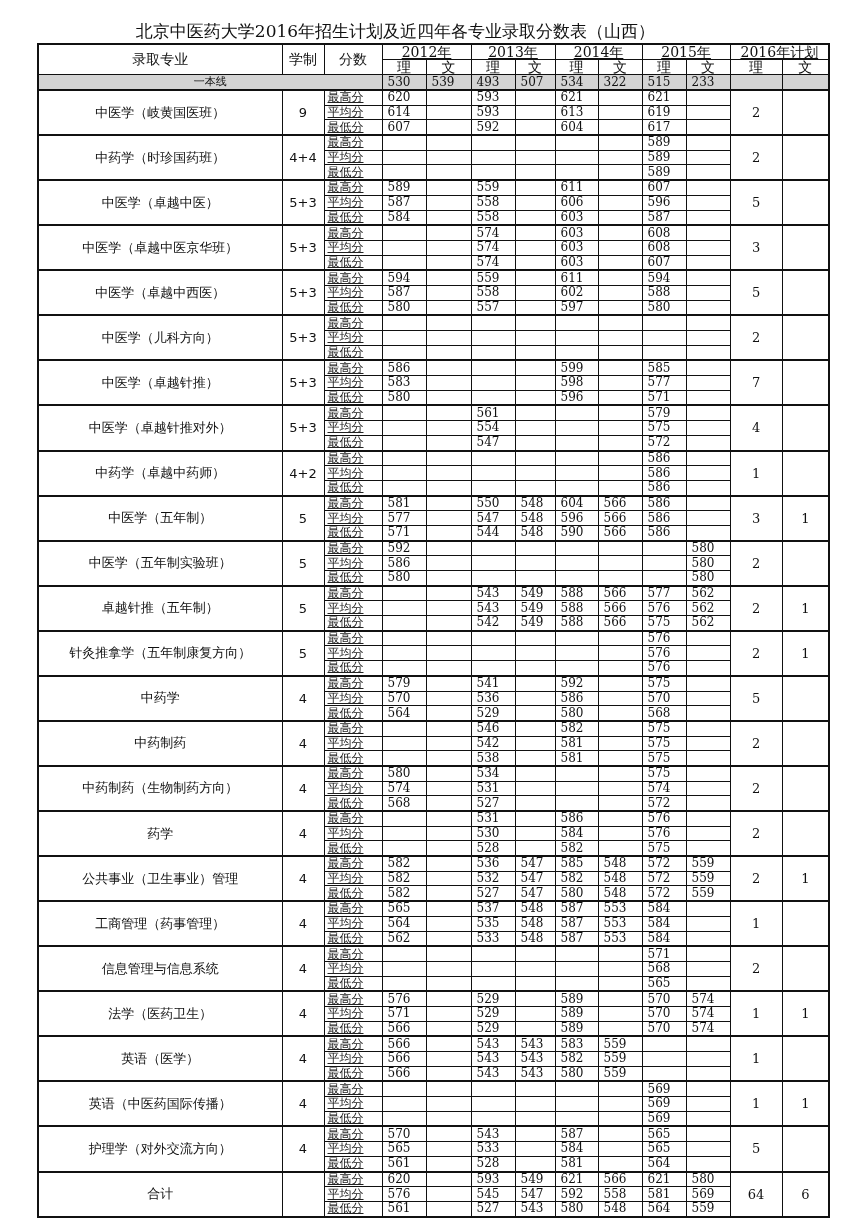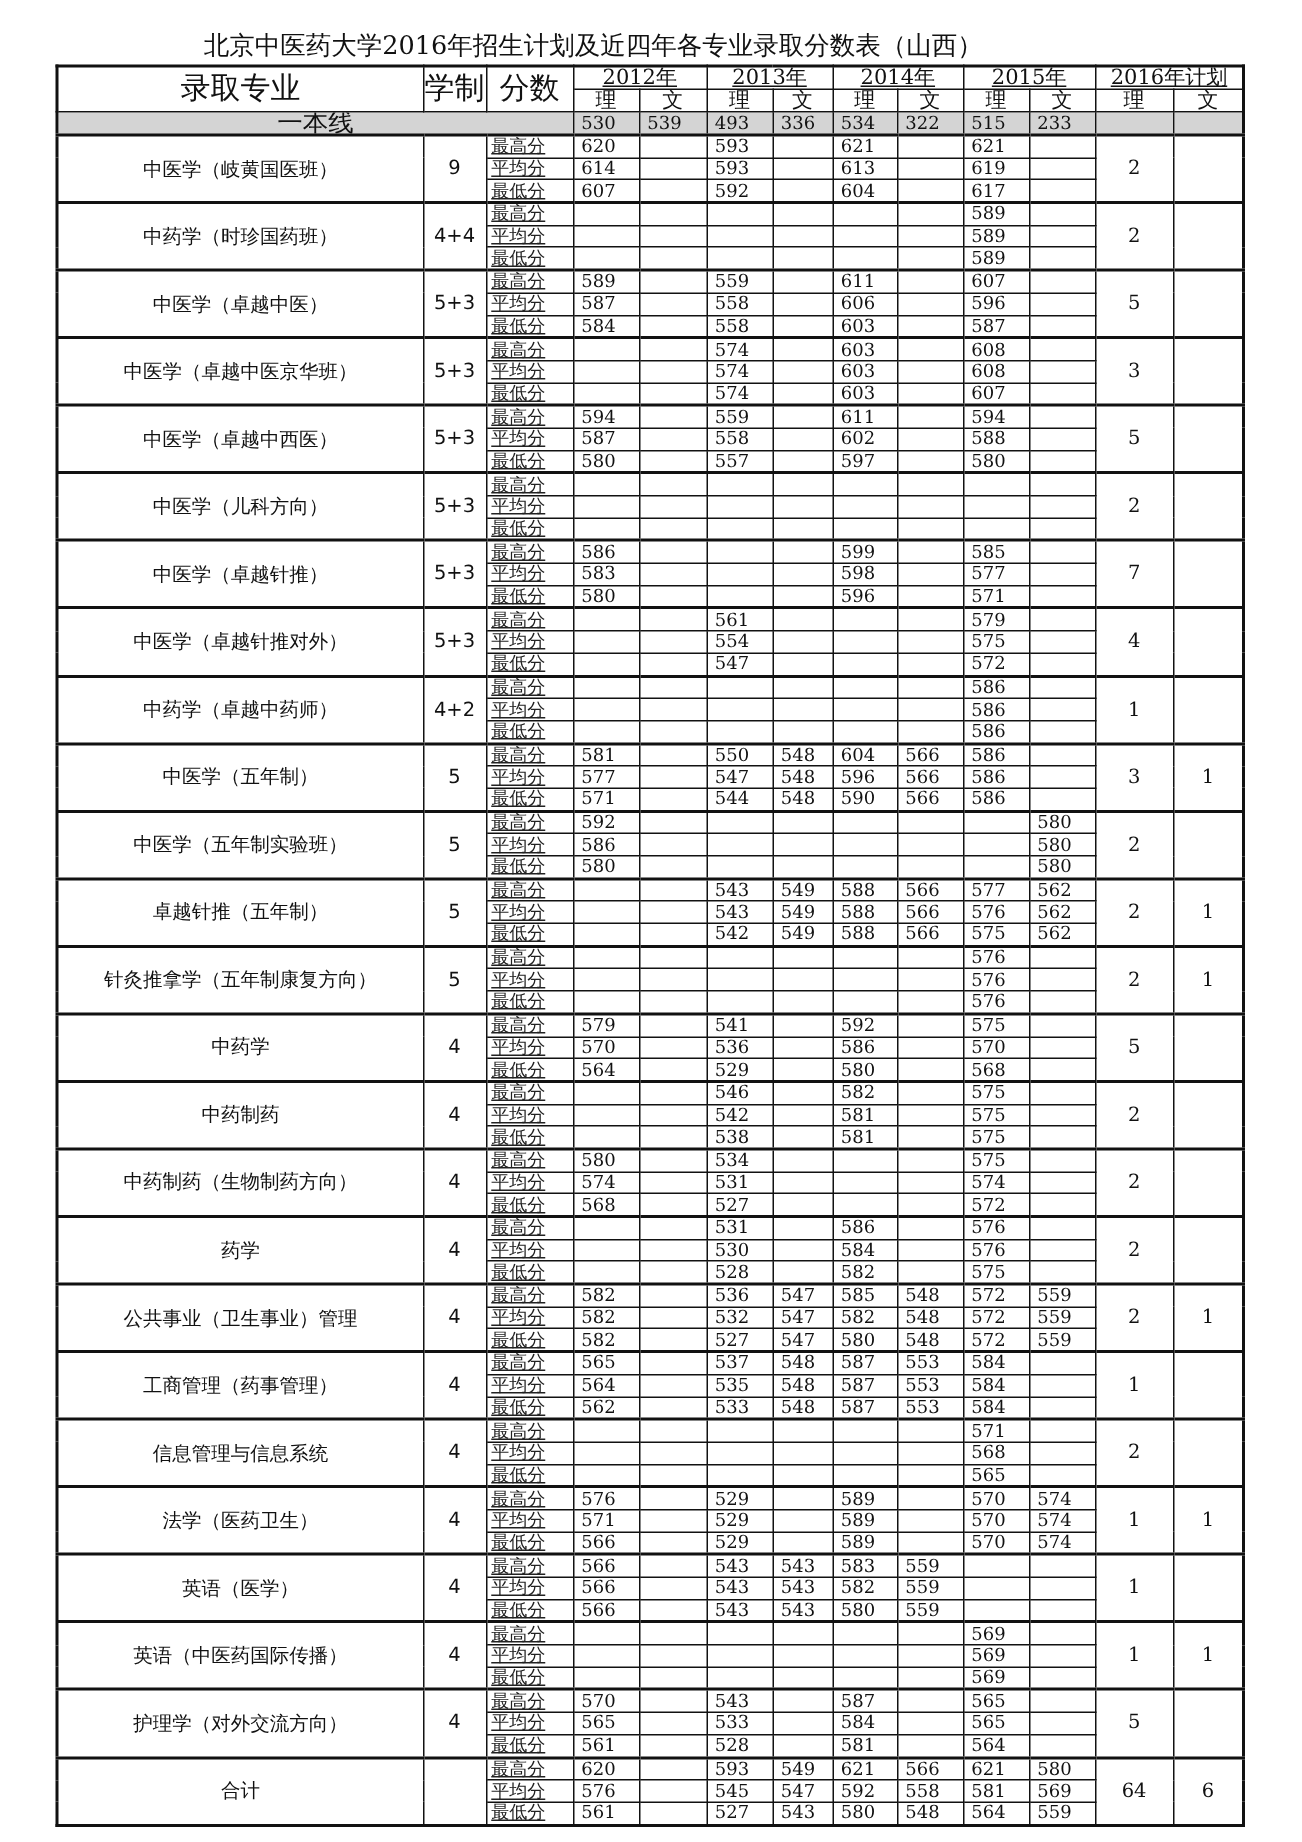--- a/index.html
+++ b/index.html
@@ -5,24 +5,24 @@
   html, body { margin: 0; padding: 0; background: #ffffff; }
   body { width: 868px; height: 1228px; position: relative; overflow: hidden;
          font-family: "DejaVu Serif", "Liberation Serif", serif; color: #111; }
   .title { position: absolute; top: 20px; left: 0; width: 791px; text-align: center;
            font-size: 17px; letter-spacing: 0; line-height: 22px; font-family: "DejaVu Serif", serif; }
   table.scores { position: absolute; top: 43px; left: 37px; border-collapse: collapse;
                  table-layout: fixed; width: 792px; border: 2px solid #111; }
   table.scores td, table.scores th { border: 1px solid #111; padding: 0; overflow: hidden;
                  white-space: nowrap; font-weight: normal; }
   .hdr th { font-size: 14px; line-height: 13px; height: 14px; text-align: center; }
-  .hdr .big { font-size: 20px; font-family: Liberation Sans, sans-serif; }
+  .hdr .big { font-size: 14px; font-family: Liberation Sans, sans-serif; }
   .hdr .yr { text-decoration: underline; }
   tr.base td { background: #d4d4d4; height: 14px; font-size: 12px; line-height: 14px; }
-  tr.base td.label { text-align: center; font-family: "DejaVu Sans", sans-serif; font-size: 17px; margin-left: 26px; }
+  tr.base td.label { text-align: center; font-family: "DejaVu Sans", sans-serif; font-size: 11px; margin-left: 26px; }
   td.num { font-size: 12px; line-height: 13px; height: 13.7px; padding-left: 5px !important;
            text-align: left; font-family: "DejaVu Serif", serif; }
   td.major { text-align: center; font-family: "DejaVu Sans", sans-serif; font-size: 13px; }
   td.len { text-align: center; font-family: "DejaVu Sans", sans-serif; font-size: 13px; }
   td.stat { font-size: 12px; line-height: 13px; text-align: left; padding-left: 3px !important;
             text-decoration: underline; color: #222; }
   td.plan { text-align: center; font-size: 13px; }
   tr.grp-first td { border-top: 2px solid #111; }
 </style>
 </head>
@@ -69,21 +69,21 @@
         <th>理</th>
         <th>文</th>
       </tr>
   </thead>
   <tbody id="tbody">
     <tr class="base" id="baserow">
       <td colspan="3" class="label">一本线</td>
     <td class="num">530</td>
         <td class="num">539</td>
         <td class="num">493</td>
-        <td class="num">336</td>
+        <td class="num">507</td>
         <td class="num">534</td>
         <td class="num">322</td>
         <td class="num">515</td>
         <td class="num">233</td>
         <td class="num"></td>
         <td class="num"></td>
       </tr>
   <tr class="grp-first">
         <td rowspan="3" class="major">中医学（岐黄国医班）</td>
         <td rowspan="3" class="len">9</td>

